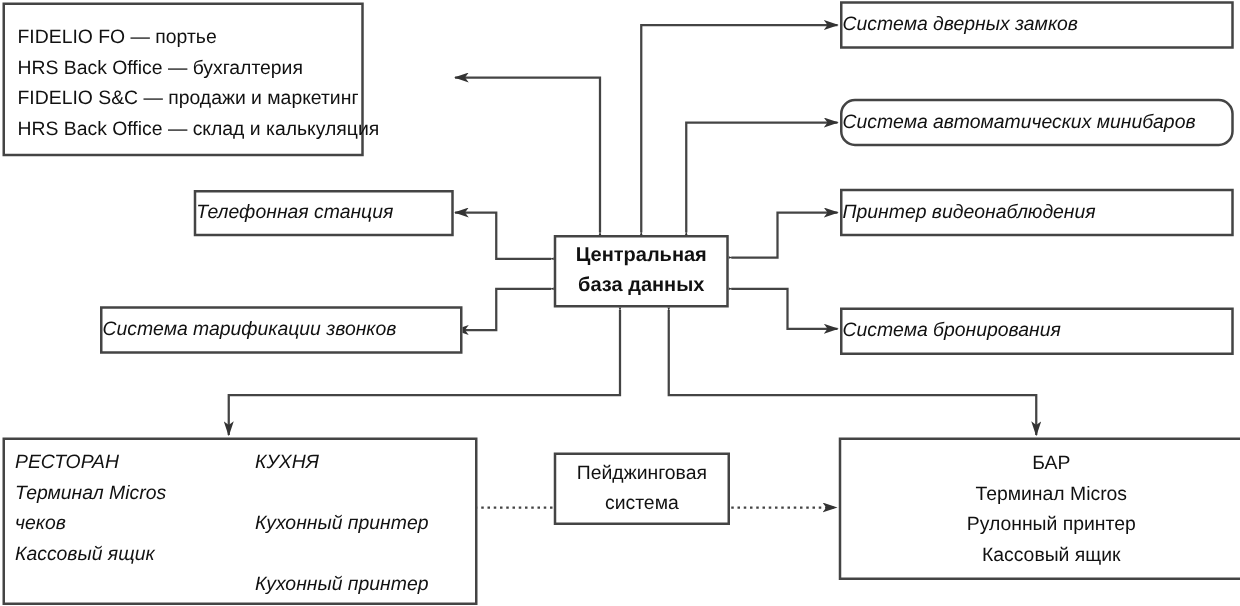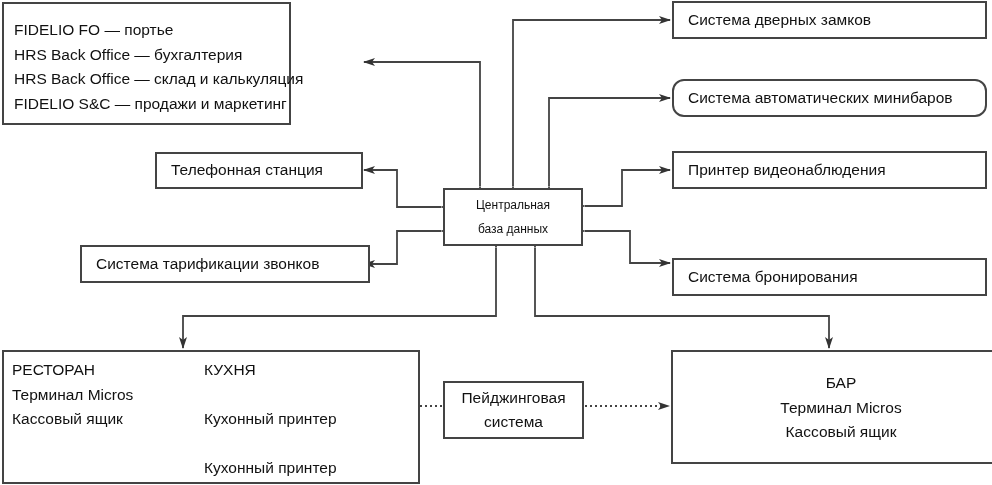--- a/index.html
+++ b/index.html
@@ -1,36 +1,36 @@
 <!DOCTYPE html>
 <html><head>
 <meta charset="utf-8">
 <style>
   html, body { margin: 0; padding: 0; background: #ffffff; }
   body { width: 992px; height: 485px; position: relative; overflow: hidden;
          font-family: "Liberation Sans", "DejaVu Sans", sans-serif; color: #111; }
   .box { position: absolute; border: 2px solid #444; background: #fff; box-sizing: border-box; }
   .box .t { font-size: 15.5px; line-height: 24.5px; white-space: nowrap; }
   svg.wires { position: absolute; left: 0; top: 0; width: 992px; height: 485px; }
-  .single { display: flex; align-items: center; padding-left: 14px; }
+  .single { display: flex; align-items: center; padding-left: 0; font-style: italic; }
   .center { display: flex; flex-direction: column; justify-content: center; align-items: center; text-align: center; }
   #pms { left: 2px; top: 2px; width: 289px; height: 123px; padding: 14px 0 0 10px; }
   #doors { left: 672px; top: 1px; width: 315px; height: 38px; }
   #minibar { left: 672px; top: 79px; width: 315px; height: 38px; border-radius: 12px; }
   #phone { left: 155px; top: 152px; width: 208px; height: 37px; }
   #video { left: 672px; top: 151px; width: 315px; height: 38px; }
   #billing { left: 80px; top: 245px; width: 290px; height: 38px; text-align: right; }
-  #booking { left: 672px; top: 246px; width: 315px; height: 38px; margin-top: 12px; }
+  #booking { left: 672px; top: 246px; width: 315px; height: 38px; }
   #cdb { left: 443px; top: 188px; width: 140px; height: 58px; }
-  #cdb .t { font-weight: normal; font-size: 12px; line-height: 24px; }
-  #rest { left: 2px; top: 350px; width: 418px; height: 134px; }
+  #cdb .t { font-weight: bold; font-size: 16px; line-height: 24px; }
+  #rest { left: 2px; top: 350px; width: 380px; height: 134px; font-style: italic; }
   #rest .col { position: absolute; top: 6px; }
   #rest .col.a { left: 8px; }
   #rest .col.b { left: 200px; }
-  #page { left: 443px; top: 381px; width: 141px; height: 58px; }
+  #page { left: 443px; top: 362px; width: 141px; height: 58px; }
   #bar { left: 671px; top: 350px; width: 340px; height: 114px; padding-top: 2px; }
 </style>
 </head>
 <body>
 
 <svg class="wires" viewBox="0 0 992 485">
   <defs>
     <marker id="ah" viewBox="0 0 12 8" refX="11" refY="4" markerWidth="12" markerHeight="8" markerUnits="userSpaceOnUse" orient="auto">
       <path d="M0,0 L12,4 L0,8 L3,4 Z" fill="#333"></path>
     </marker>
@@ -56,22 +56,22 @@
     <polyline points="535,248 535,316 829,316 829,348" marker-start="url(#ah)" marker-end="url(#ah)"></polyline>
 
     <polyline points="442,406 366,406" stroke-dasharray="2,3" marker-end="url(#ah)"></polyline>
     <polyline points="585,406 669,406" stroke-dasharray="2,3" marker-end="url(#ah)"></polyline>
   </g>
 </svg>
 
 <div class="box" id="pms">
   <div class="t">FIDELIO FO — портье</div>
   <div class="t">HRS Back Office — бухгалтерия</div>
+  <div class="t">FIDELIO S&amp;C — продажи и маркетинг</div>
   <div class="t">HRS Back Office — склад и калькуляция</div>
-  <div class="t">FIDELIO S&amp;C — продажи и маркетинг</div>
 </div>
 
 <div class="box single" id="doors">
   <span class="t">Система дверных замков</span>
 </div>
 
 <div class="box single" id="minibar">
   <span class="t">Система автоматических минибаров</span>
 </div>
 
@@ -93,33 +93,35 @@
 
 <div class="box center" id="cdb">
   <div class="t">Центральная</div>
   <div class="t">база данных</div>
 </div>
 
 <div class="box" id="rest">
   <div class="col a">
     <div class="t">РЕСТОРАН</div>
     <div class="t">Терминал Micros</div>
+    <div class="t">чеков</div>
     <div class="t">Кассовый ящик</div>
   </div>
   <div class="col b">
     <div class="t">КУХНЯ</div>
     <div class="t">&nbsp;</div>
     <div class="t">Кухонный принтер</div>
     <div class="t">&nbsp;</div>
     <div class="t">Кухонный принтер</div>
   </div>
 </div>
 
 <div class="box center" id="page">
   <div class="t">Пейджинговая</div>
   <div class="t">система</div>
 </div>
 
 <div class="box center" id="bar">
   <div class="t">БАР</div>
   <div class="t">Терминал Micros</div>
+  <div class="t">Рулонный принтер</div>
   <div class="t">Кассовый ящик</div>
 </div>
 
 </body></html>

